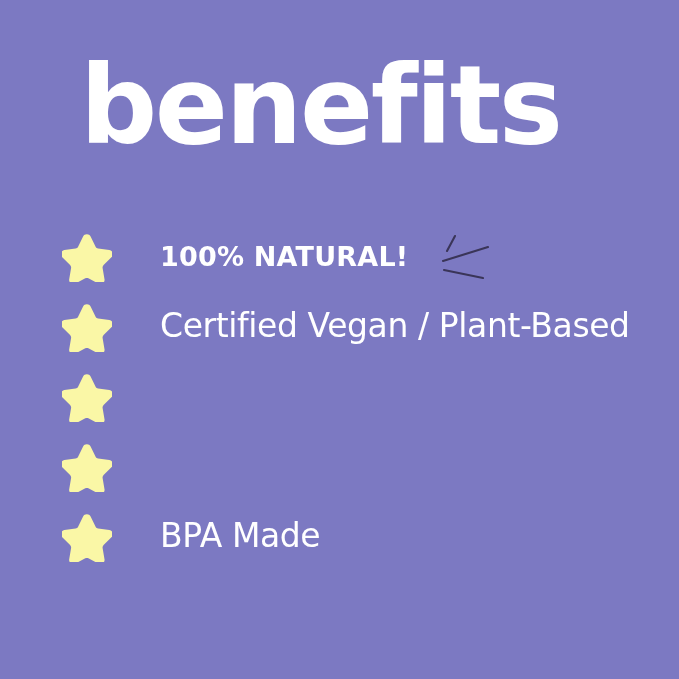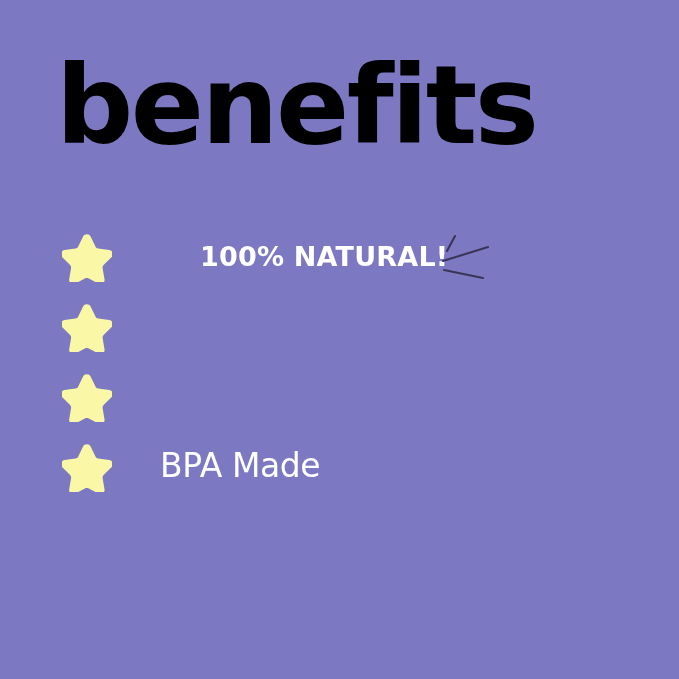--- a/index.html
+++ b/index.html
@@ -17,27 +17,27 @@
     width: 679px;
     height: 679px;
     overflow: hidden;
     background: #7c79c2;
     box-sizing: border-box;
   }
 
   
   .title {
     position: absolute;
-    left: 56px;
+    left: 80px;
     top: 52px;
     font-family: "DejaVu Sans", sans-serif;
     font-size: 108px;
     line-height: 1.0;
     font-weight: 700;
-    color: #000000;
+    color: #ffffff;
     letter-spacing: -2.5px;
     white-space: nowrap;
     user-select: none;
   }
 
   
   .benefits-list {
     position: absolute;
     left: 0;
     top: 222px;
@@ -74,21 +74,20 @@
     letter-spacing: -0.4px;
     white-space: nowrap;
     line-height: 1.05;
   }
 
   .benefit-row.emphasis .benefit-label {
     font-size: 27px;
     font-weight: 700;
     letter-spacing: 0.2px;
     transform: translateY(-50%);
-    margin-left: 40px;
   }
 
   
   .emphasis-marks {
     position: absolute;
     left: 440px;
     top: 50%;
     transform: translateY(-50%);
     width: 52px;
     height: 48px;
@@ -136,20 +135,41 @@
                  l5.0 -10.2 c0.7 -1.4 2.1 -2.3 3.6 -2.3 z" fill="#faf7a6"></path>
       </svg>
       <span class="benefit-label">100% NATURAL!</span>
       <svg class="emphasis-marks" viewBox="0 0 52 48">
         <path d="M7 18 L15 3" stroke="#3a3558" stroke-width="2.1" stroke-linecap="round" fill="none"></path>
         <path d="M3 28 L48 14" stroke="#3a3558" stroke-width="2.1" stroke-linecap="round" fill="none"></path>
         <path d="M4 37 L43 45" stroke="#3a3558" stroke-width="2.1" stroke-linecap="round" fill="none"></path>
       </svg>
     </div>
 
+    <div class="benefit-row">
+      <svg class="star-icon" viewBox="0 0 50 50">
+        <path d="M25 2.2
+                 c1.5 0 2.9 0.9 3.6 2.3
+                 l5.0 10.2 c0.5 1.0 1.4 1.7 2.5 1.8
+                 l11.2 1.6 c1.6 0.2 2.9 1.3 3.4 2.8
+                 c0.5 1.5 0.1 3.1 -1.0 4.2
+                 l-8.1 7.9 c-0.8 0.8 -1.2 1.9 -1.0 3.0
+                 l1.9 11.2 c0.3 1.6 -0.4 3.2 -1.7 4.1
+                 c-1.3 0.9 -3.0 1.1 -4.4 0.3
+                 l-10.0 -5.3 c-1.0 -0.5 -2.1 -0.5 -3.1 0
+                 l-10.0 5.3 c-1.4 0.8 -3.1 0.6 -4.4 -0.3
+                 c-1.3 -0.9 -2.0 -2.5 -1.7 -4.1
+                 l1.9 -11.2 c0.2 -1.1 -0.2 -2.2 -1.0 -3.0
+                 l-8.1 -7.9 c-1.1 -1.1 -1.5 -2.7 -1.0 -4.2
+                 c0.5 -1.5 1.8 -2.6 3.4 -2.8
+                 l11.2 -1.6 c1.1 -0.1 2.0 -0.8 2.5 -1.8
+                 l5.0 -10.2 c0.7 -1.4 2.1 -2.3 3.6 -2.3 z" fill="#faf7a6"></path>
+      </svg>
+      <span class="benefit-label">Certified Vegan / Plant-Based</span>
+    </div>
 
     <div class="benefit-row">
       <svg class="star-icon" viewBox="0 0 50 50">
         <path d="M25 2.2
                  c1.5 0 2.9 0.9 3.6 2.3
                  l5.0 10.2 c0.5 1.0 1.4 1.7 2.5 1.8
                  l11.2 1.6 c1.6 0.2 2.9 1.3 3.4 2.8
                  c0.5 1.5 0.1 3.1 -1.0 4.2
                  l-8.1 7.9 c-0.8 0.8 -1.2 1.9 -1.0 3.0
                  l1.9 11.2 c0.3 1.6 -0.4 3.2 -1.7 4.1

